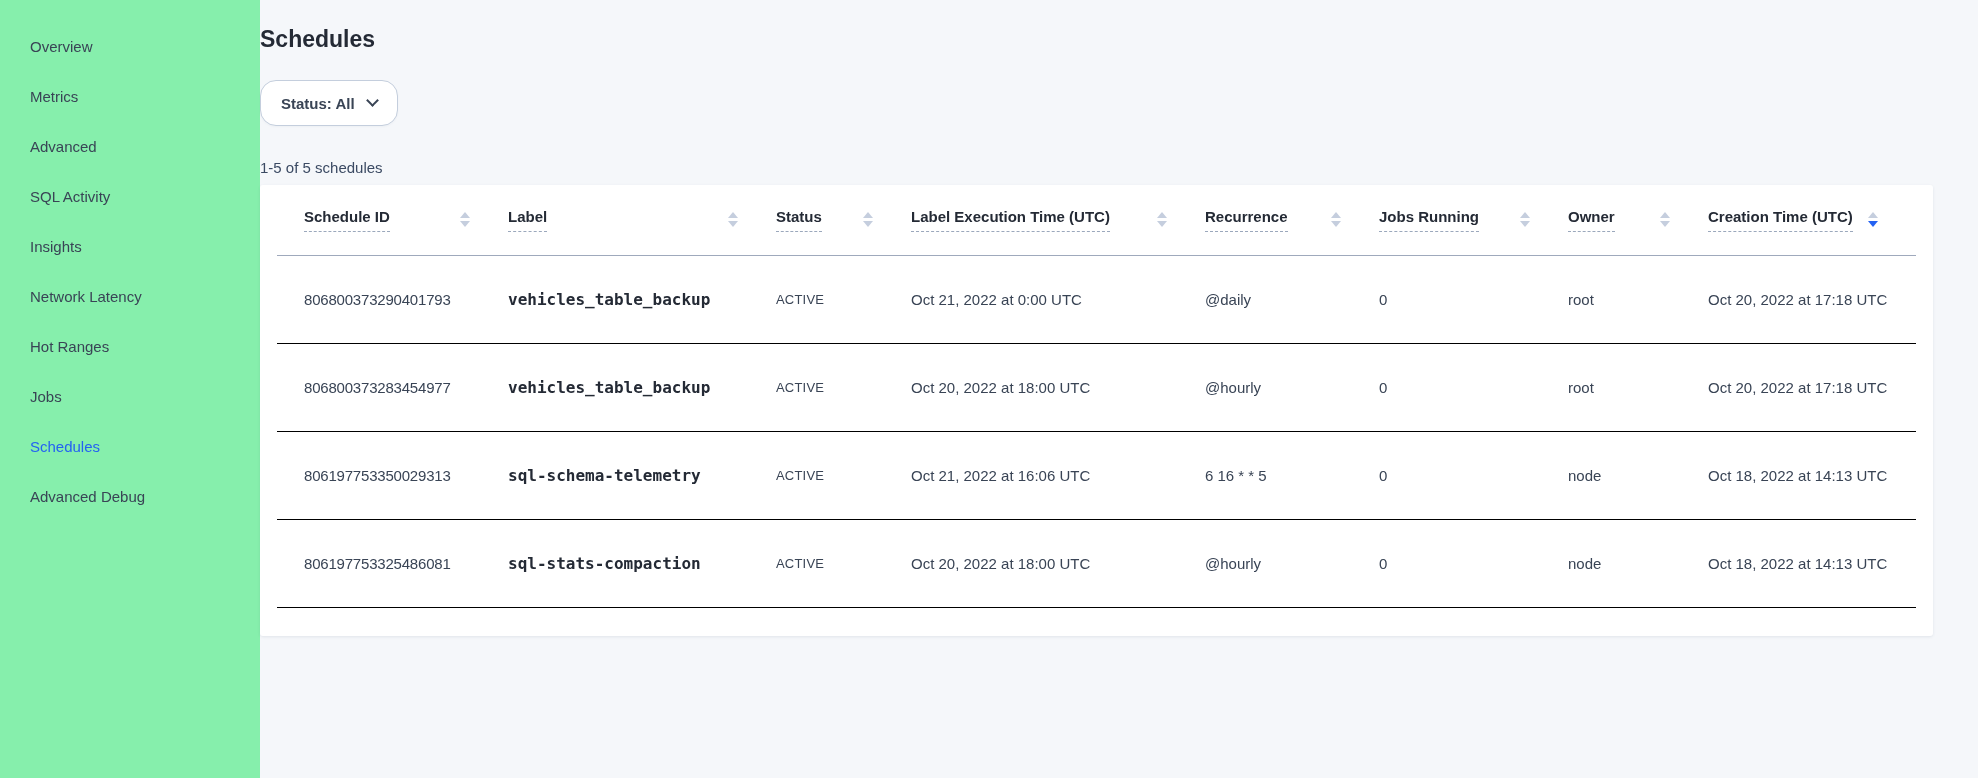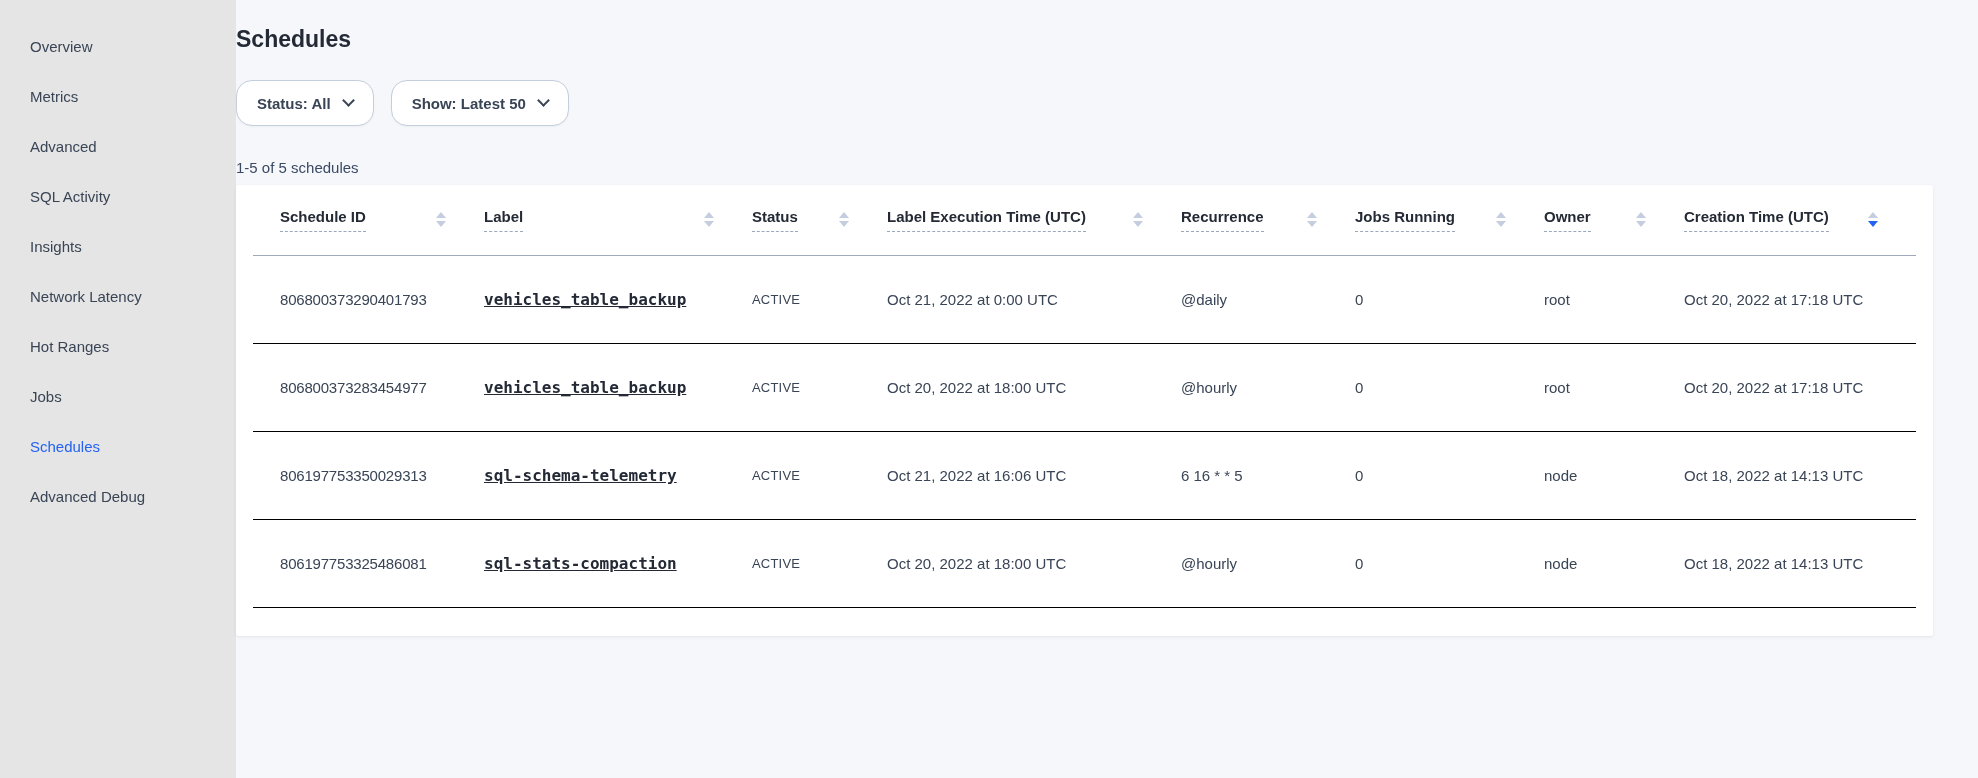--- a/index.html
+++ b/index.html
@@ -8,22 +8,22 @@
     width: 1978px; height: 778px;
     background: #f5f7fa;
     font-family: "Liberation Sans", sans-serif;
     color: #394455;
     overflow: hidden;
   }
   .app { display: flex; width: 100%; height: 100%; }
 
   
   .sidebar {
-    width: 236px; flex-shrink: 0;
-    background: #e5e5e5;
+    width: 260px; flex-shrink: 0;
+    background: #86efac;
     padding: 37px 0 0 30px;
   }
   .nav-item {
     font-size: 15px; line-height: 19px;
     margin-bottom: 31px;
     color: #394455;
     cursor: pointer;
     white-space: nowrap;
   }
   .nav-item.active { color: #2462f2; }
@@ -117,21 +117,21 @@
     height: 88px;
     padding: 0;
     vertical-align: middle;
     border-bottom: 1px solid #000000;
     font-size: 15px; color: #394455;
     white-space: nowrap;
   }
   tbody td:first-child { padding-left: 27px; letter-spacing: -0.2px; }
   td.cell-label {
     font-family: "DejaVu Sans Mono", monospace;
-    font-weight: 700; font-size: 16px; color: #242a35; text-decoration: underline;
+    font-weight: 700; font-size: 16px; color: #242a35;
   }
   td.cell-status { font-size: 13px; letter-spacing: 0.2px; }
 </style>
 </head>
 <body>
 
 <div class="app">
 
   <nav class="sidebar">
     <div class="nav-item">Overview</div>
@@ -146,24 +146,20 @@
     <div class="nav-item">Advanced Debug</div>
   </nav>
 
   <main class="main">
 
     <h1 class="page-title">Schedules</h1>
 
     <div class="filters">
       <button class="dropdown-btn">
         <span>Status: All</span>
-        <span class="chevron"></span>
-      </button>
-      <button class="dropdown-btn">
-        <span>Show: Latest 50</span>
         <span class="chevron"></span>
       </button>
     </div>
 
     <div class="results-summary">1-5 of 5 schedules</div>
 
     <div class="card">
       <table class="schedules">
         <colgroup>
           <col class="c1">

